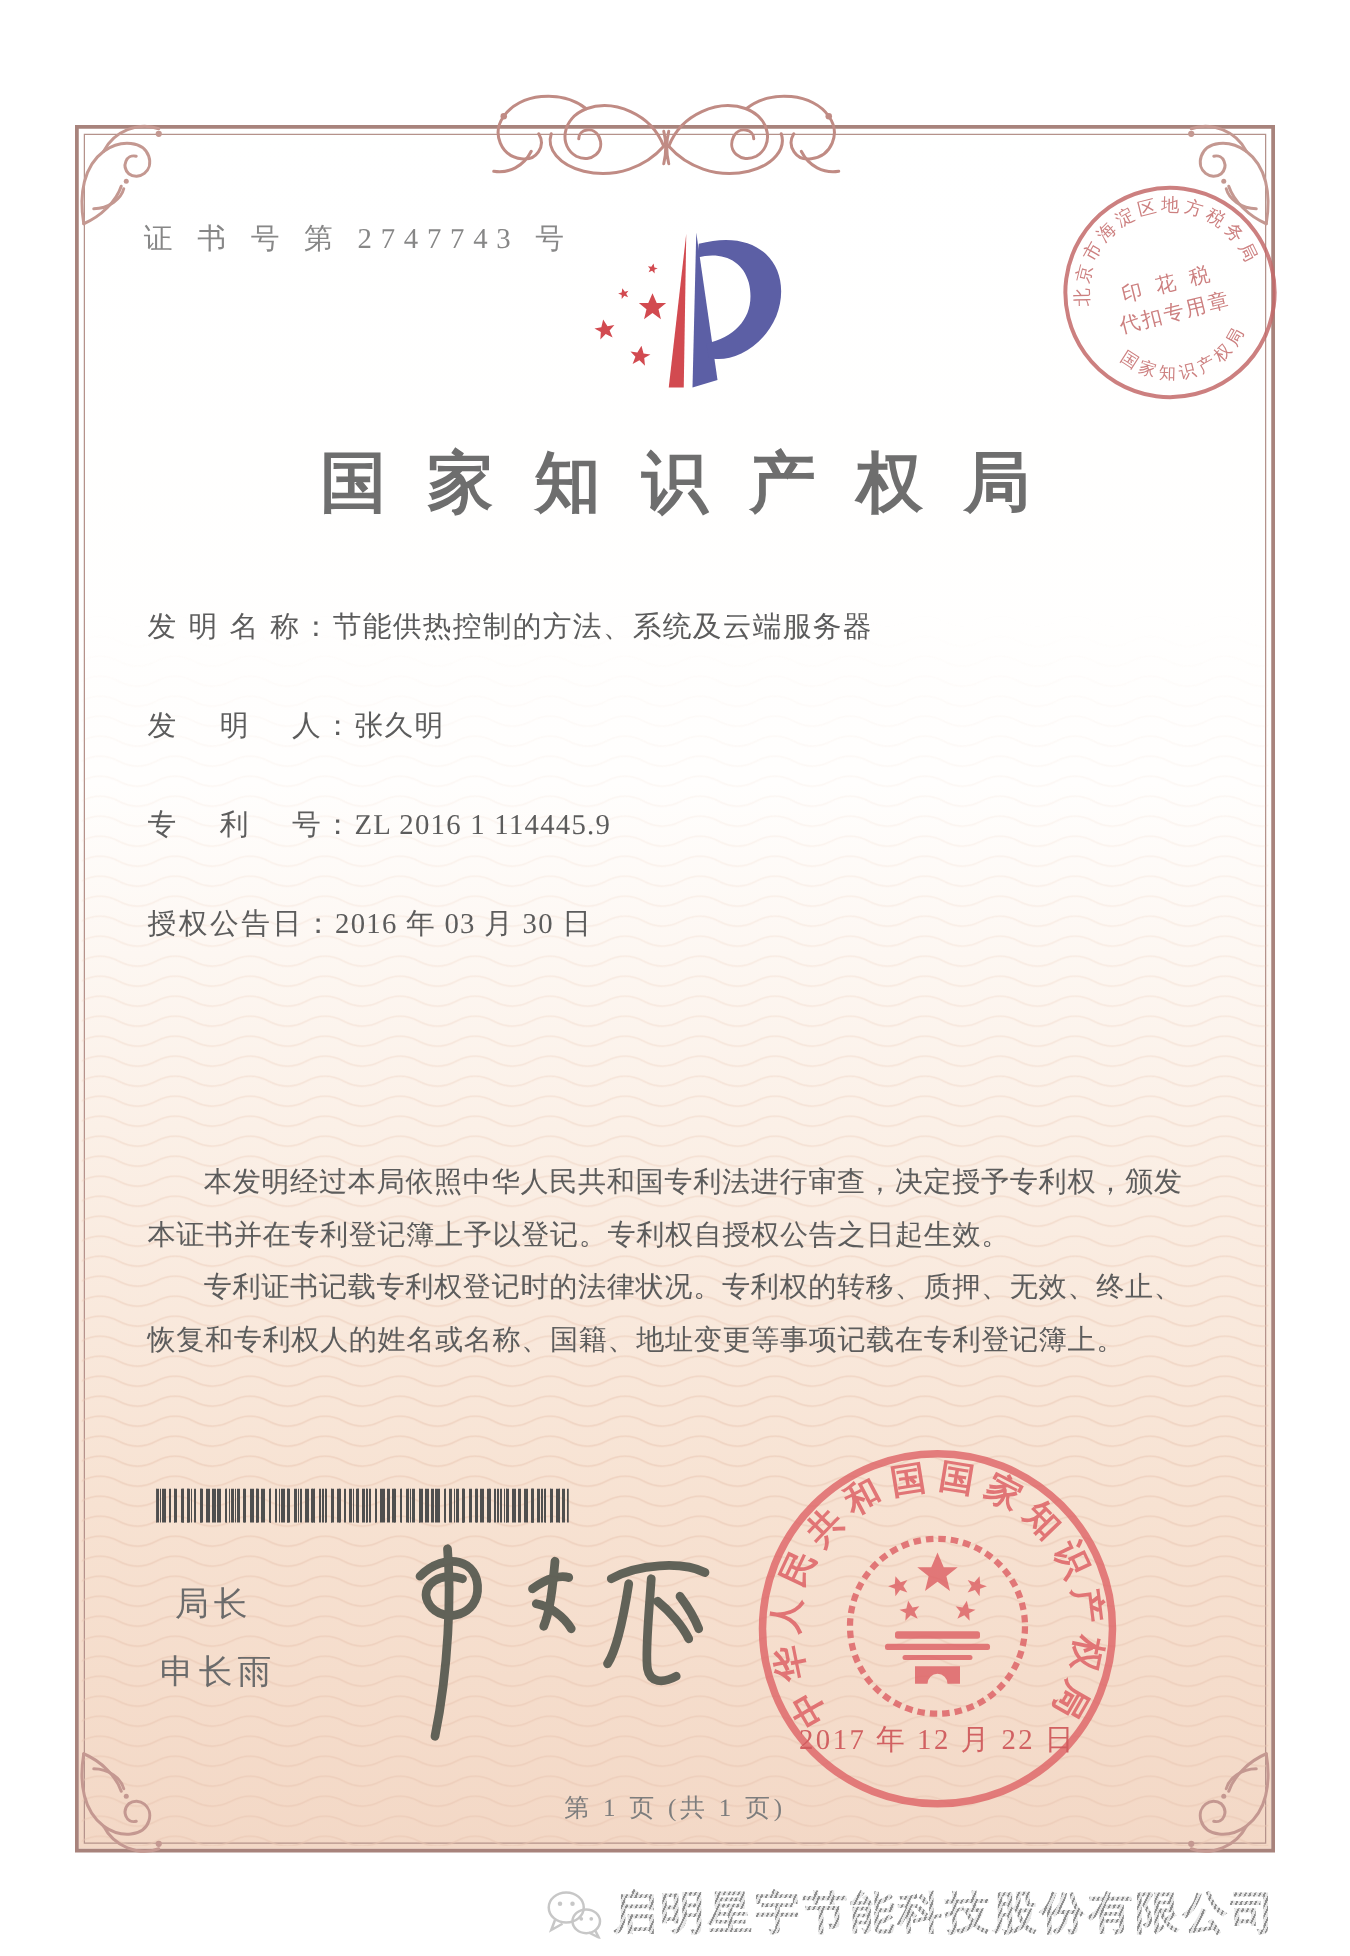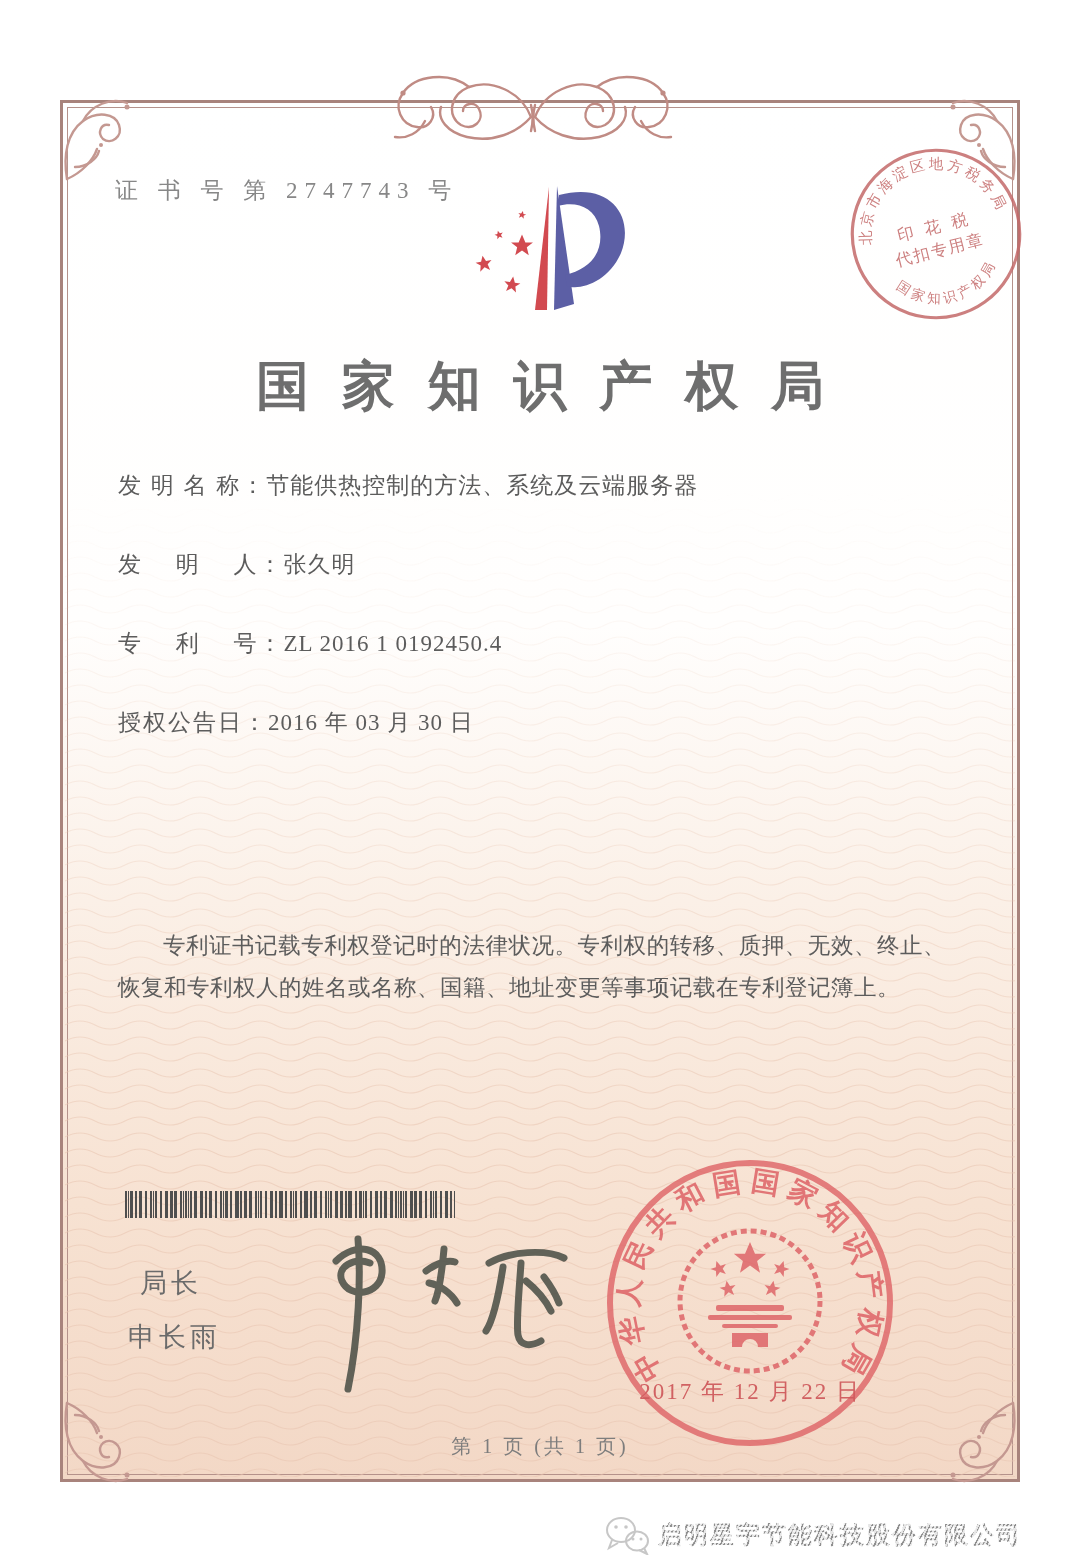--- a/index.html
+++ b/index.html
@@ -25,42 +25,42 @@
   .corner.tr{right:-10px;top:-10px;transform:scaleX(-1);}
   .corner.bl{left:-10px;bottom:-10px;transform:scaleY(-1);}
   .corner.br{right:-10px;bottom:-10px;transform:scale(-1,-1);}
   .top-ornament{position:absolute;left:300px;top:-32px;width:340px;height:80px;}
   
   .cert-number{position:absolute;left:52px;top:72px;font-size:23px;letter-spacing:7px;color:#878787;}
   .logo{position:absolute;left:380px;top:62px;width:220px;height:168px;}
   .tax-stamp{position:absolute;left:782px;top:40px;width:182px;height:182px;opacity:.85;transform:rotate(-14deg);}
   .title{position:absolute;left:0;top:248px;width:100%;text-align:center;
     font-size:53px;font-weight:600;color:#6e6e6e;letter-spacing:.62em;padding-left:.62em;box-sizing:border-box;}
-  .fields{position:absolute;left:55px;top:364px;font-size:23px;color:#5c5c5c;}
+  .fields{position:absolute;left:55px;top:380px;font-size:23px;color:#5c5c5c;}
   .field-row{margin-bottom:41px;line-height:38px;letter-spacing:1px;white-space:nowrap;}
   .field-row .lbl{letter-spacing:2px;}
   .paragraphs{position:absolute;left:55px;top:822px;width:828px;font-size:22.5px;
     line-height:42px;color:#5c5c5c;text-align:justify;}
   .paragraphs p{margin:0;text-indent:2em;letter-spacing:.5px;}
   .barcode{position:absolute;left:62px;top:1088px;width:330px;height:27px;
     background:
       repeating-linear-gradient(90deg,#4f4f4f 0 2px,transparent 2px 5px),
       repeating-linear-gradient(90deg,#4f4f4f 0 1px,transparent 1px 7px),
       repeating-linear-gradient(90deg,transparent 0 3px,#4f4f4f 3px 4px,transparent 4px 11px);}
   .sig-title{position:absolute;left:77px;top:1162px;font-size:27px;color:#6b6b6b;letter-spacing:4px;
     font-family:"Liberation Sans","DejaVu Sans",sans-serif;}
   .sig-name{position:absolute;left:65px;top:1216px;font-size:27px;color:#6b6b6b;letter-spacing:4px;
     font-family:"Liberation Sans","DejaVu Sans",sans-serif;}
   .signature-svg{position:absolute;left:195px;top:1128px;width:330px;height:170px;}
   .seal{position:absolute;left:537px;top:1050px;width:300px;height:300px;opacity:.92;}
   .page-footer{position:absolute;left:0;top:1330px;width:100%;text-align:center;
     font-size:20px;color:#7d7d7d;letter-spacing:3px;}
   
   .watermark{position:absolute;right:58px;bottom:10px;display:flex;align-items:center;gap:8px;}
-  .wm-text{font-size:24px;font-weight:bold;letter-spacing:2px;
+  .wm-text{font-size:36px;font-weight:bold;letter-spacing:2px;
     font-family:"Liberation Sans","DejaVu Sans",sans-serif;
     color:transparent;
     background:repeating-linear-gradient(115deg,#8f8f8f 0 1.5px,#e5e5e5 1.5px 3.5px);
     -webkit-background-clip:text;background-clip:text;text-decoration:underline;}
   .wm-icon{width:46px;height:40px;opacity:.55;}
   svg text{font-family:"Liberation Serif","DejaVu Serif",serif;}
 </style>
 </head>
 <body>
 
@@ -150,25 +150,26 @@
       <text font-size="15" letter-spacing="4" fill="#c46a6a">
         <textPath href="#ts-bot" startOffset="50%" text-anchor="middle">国家知识产权局</textPath>
       </text>
     </svg>
 
     <div class="title">国家知识产权局</div>
 
     <div class="fields">
       <div class="field-row"><span class="lbl">发 明 名 称：</span><span class="val">节能供热控制的方法、系统及云端服务器</span></div>
       <div class="field-row"><span class="lbl">发　 明　 人：</span><span class="val">张久明</span></div>
-      <div class="field-row"><span class="lbl">专　 利　 号：</span><span class="val">ZL 2016 1 0192450.4</span></div>
+      <div class="field-row"><span class="lbl">专　 利　 号：</span><span class="val">ZL 2016 1 114445.9</span></div>
       <div class="field-row"><span class="lbl">授权公告日：</span><span class="val">2016 年 03 月 30 日</span></div>
     </div>
 
     <div class="paragraphs">
+      <p>本发明经过本局依照中华人民共和国专利法进行审查，决定授予专利权，颁发本证书并在专利登记簿上予以登记。专利权自授权公告之日起生效。</p>
       <p>专利证书记载专利权登记时的法律状况。专利权的转移、质押、无效、终止、恢复和专利权人的姓名或名称、国籍、地址变更等事项记载在专利登记簿上。</p>
     </div>
 
     <div class="barcode"></div>
 
     <div class="sig-title">局长</div>
     <div class="sig-name">申长雨</div>
 
     <svg class="signature-svg" viewBox="0 0 330 170">
       <g fill="none" stroke="#4d5148" stroke-width="7" stroke-linecap="round" opacity=".88">

